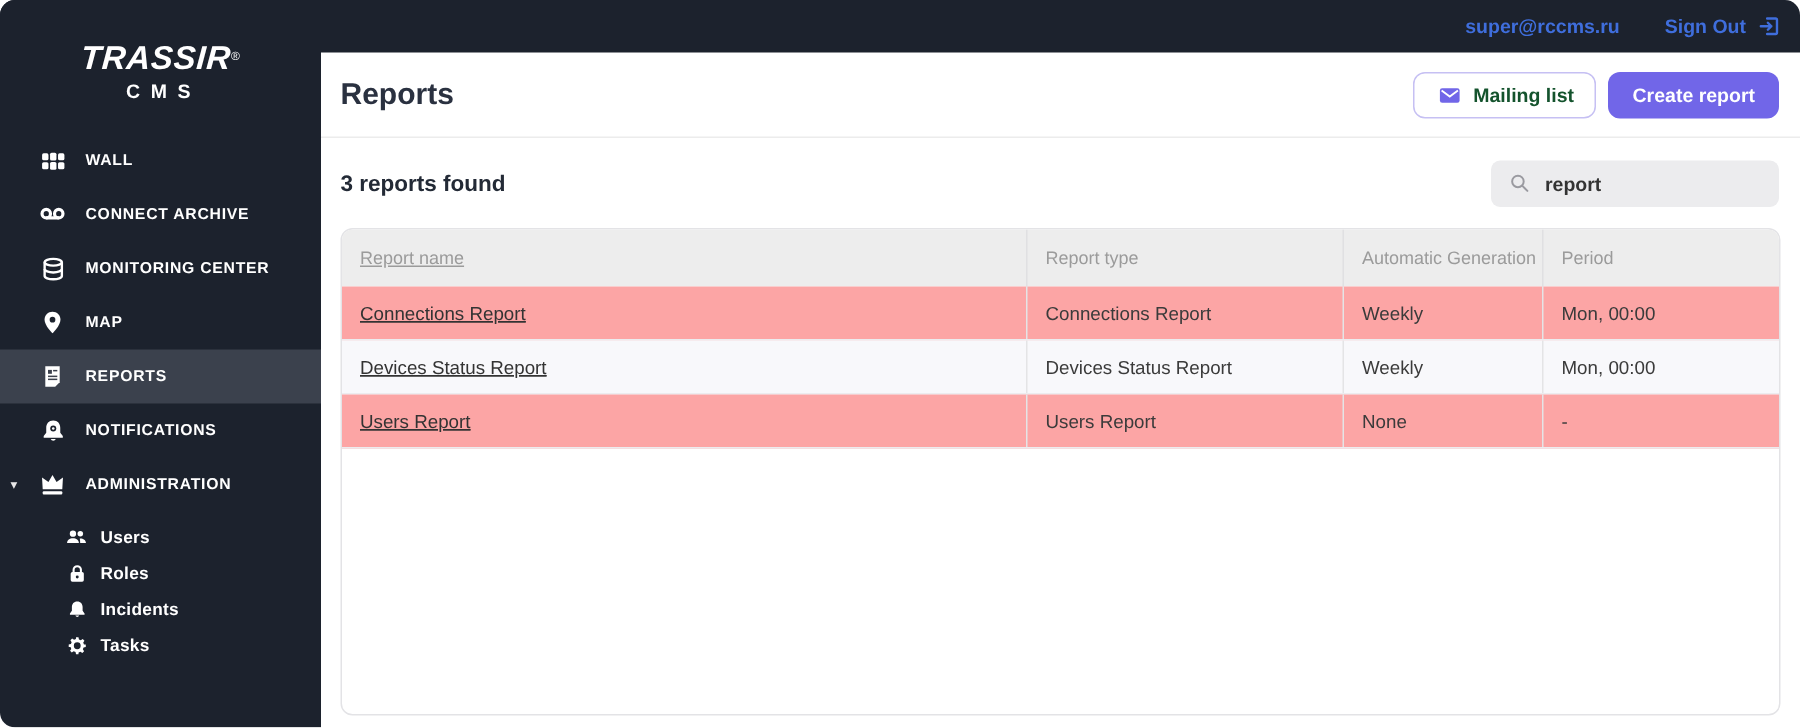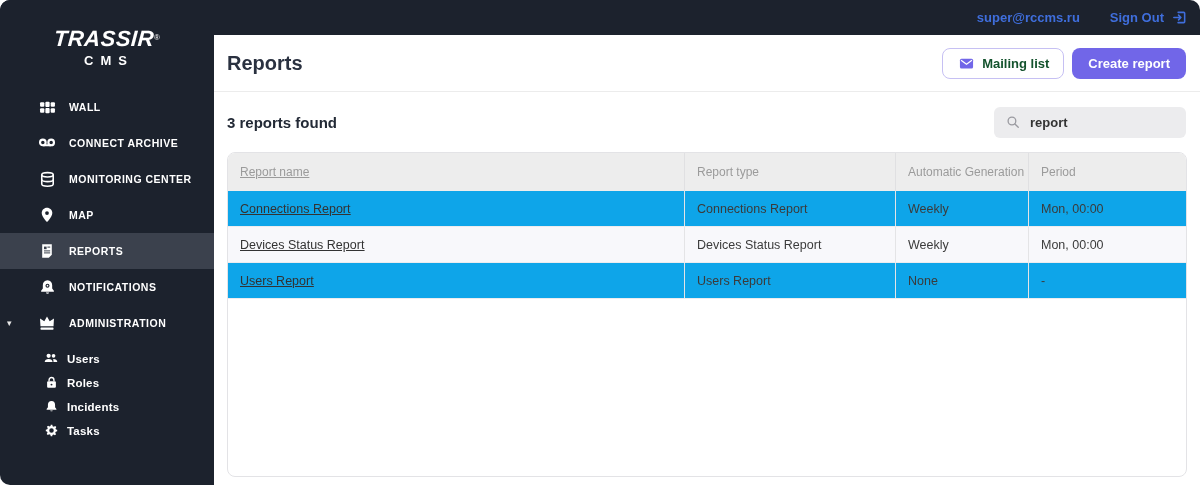--- a/index.html
+++ b/index.html
@@ -24,21 +24,21 @@
     background: #1c222d; z-index: 2;
   }
   .logo { margin-top: 26px; text-align: center; color: #fff; }
   .logo-brand { font-size: 22px; font-weight: 800; font-style: italic; letter-spacing: .5px; display: inline-block; transform: skewX(-4deg); }
   .logo-reg { font-size: 8px; vertical-align: super; font-style: normal; }
   .logo-sub { font-size: 13px; font-weight: 700; letter-spacing: 7px; margin-top: 1px; margin-left: 4px; }
 
   .nav { margin-top: 21px; }
   .nav-item {
     position: relative; height: 36px; display: flex; align-items: center;
-    padding-left: 38px; gap: 13px; color: #fff; cursor: pointer;
+    padding-left: 26px; gap: 13px; color: #fff; cursor: pointer;
   }
   .nav-item.active { background: #3b414d; }
   .nav-label { font-size: 10.5px; font-weight: 700; letter-spacing: .5px; text-transform: uppercase; }
   .nav-icon { width: 18px; height: 18px; display: flex; align-items: center; justify-content: center; flex: 0 0 18px; }
   .nav-icon svg { display: block; }
   .caret { position: absolute; left: 7px; top: 50%; transform: translateY(-52%); font-size: 9px; color: #e8e8e8; }
 
   .subnav .nav-item { height: 24px; padding-left: 44px; gap: 9px; align-items: flex-end; }
   .subnav .nav-label { font-size: 11.5px; letter-spacing: .2px; text-transform: none; }
   .subnav .nav-icon { width: 14px; height: 14px; flex: 0 0 14px; }
@@ -76,21 +76,21 @@
   }
   .t-row { display: grid; grid-template-columns: 456px 211px 133px 1fr; align-items: stretch; }
   .t-head { height: 38px; background: #ededed; }
   .t-head .t-cell { color: #9b9b9b; font-size: 12px; font-weight: 400; }
   .t-cell {
     display: flex; align-items: center; padding-left: 12px;
     font-size: 12.5px; color: #3b3b3b; border-left: 1px solid #e4e4e6;
   }
   .t-cell:first-child { border-left: none; text-decoration: underline; }
   .t-head .t-cell { border-left-color: #e0e0e2; }
-  .t-body-row { height: 36px; border-bottom: 1px solid #ececef; background: #0ea5e9; }
+  .t-body-row { height: 36px; border-bottom: 1px solid #ececef; background: #fca5a5; }
   .t-body-row.alt { background: #f8f8fb; }
   .row-link { color: #333; font-weight: 500; text-decoration: underline; cursor: pointer; }
 </style>
 </head>
 <body>
 
 <div class="app">
 
   <div class="topbar">
     <span class="top-email">super@rccms.ru</span>

